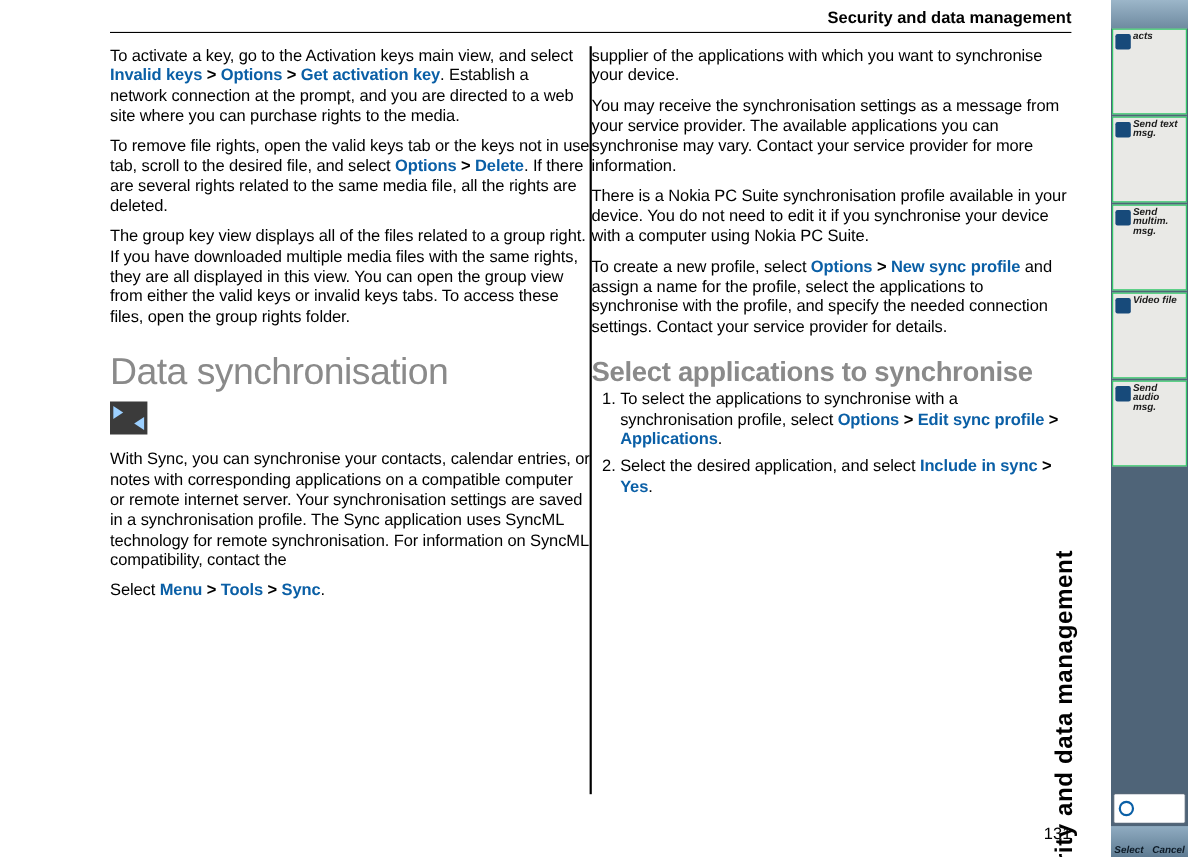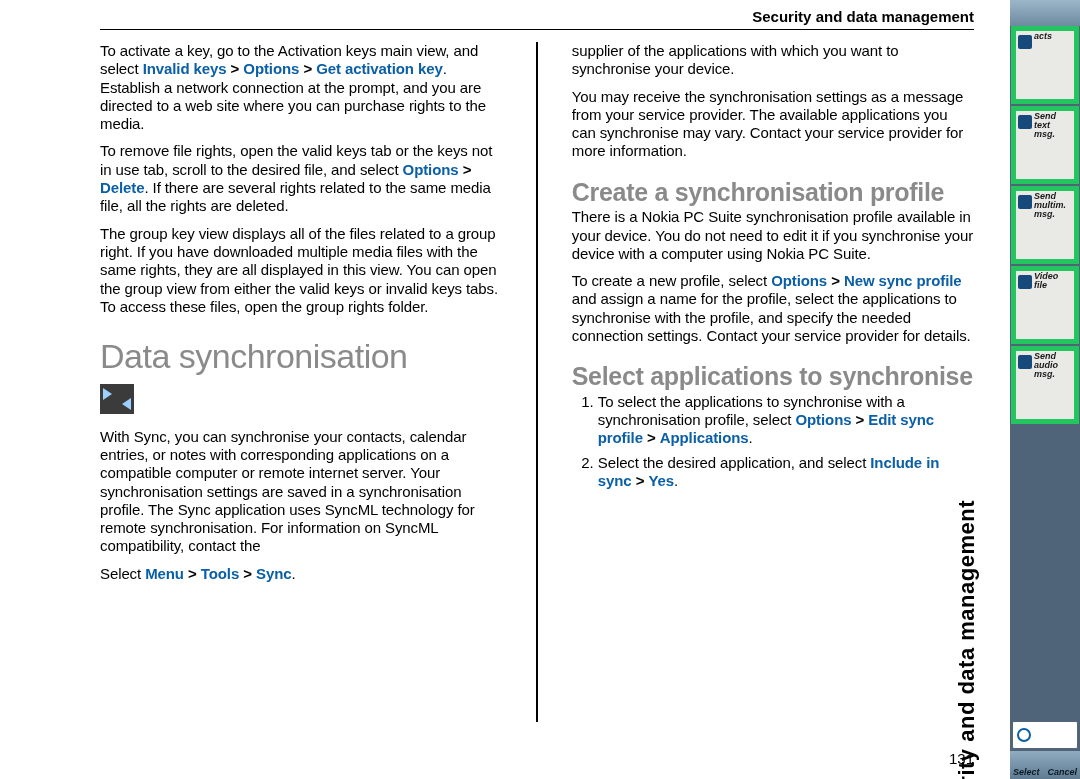--- a/index.html
+++ b/index.html
@@ -15,21 +15,20 @@
   .header {
     text-align: right;
     font-size: 15px;
     font-weight: bold;
     padding-bottom: 4px;
     border-bottom: 1.5px solid #000;
     margin-bottom: 12px;
   }
   .columns {
     display: flex;
-    gap: 34px;
     height: 680px;
   }
   .col {
     flex: 1 1 0;
     font-size: 15px;
     line-height: 1.22;
     font-stretch: condensed;
     letter-spacing: -0.1px;
   }
   .col p { margin-bottom: 9px; }
@@ -108,21 +107,21 @@
   .phone-top {
     height: 26px;
     background: linear-gradient(#9cb6c9, #6e8aa0);
   }
   .phone-card {
     height: 78px;
     background: #e9e9e6;
     margin: 0 1px 2px 1px;
     position: relative;
     overflow: hidden;
-    border: 5px solid #22c55e;
+    border: 1px solid #22c55e;
   }
   .phone-card::before {
     content:"";
     position:absolute;
     left:2px; top:4px;
     width:14px; height:14px;
     background:#174a7a;
     border-radius:2px;
   }
   .phone-card .lbl {
@@ -203,21 +202,20 @@
         <span class="kwlink">Sync</span><span>.</span>
       </p>
     </div>
 
     <div class="col-divider"></div>
 
     <div class="col">
       <p>supplier of the applications with which you want to synchronise your device.</p>
       <p>You may receive the synchronisation settings as a message from your service provider. The available applications you can synchronise may vary. Contact your service provider for more information.</p>
 
-      <h2 class="sub-title">Create a synchronisation profile</h2>
       <p>There is a Nokia PC Suite synchronisation profile available in your device. You do not need to edit it if you synchronise your device with a computer using Nokia PC Suite.</p>
       <p>
         <span>To create a new profile, select </span>
         <span class="kwlink">Options</span>
         <span class="sep">&gt;</span>
         <span class="kwlink">New sync profile</span><span> and assign a name for the profile, select the applications to synchronise with the profile, and specify the needed connection settings. Contact your service provider for details.</span>
       </p>
 
       <h2 class="sub-title">Select applications to synchronise</h2>
       <ol class="numlist">

